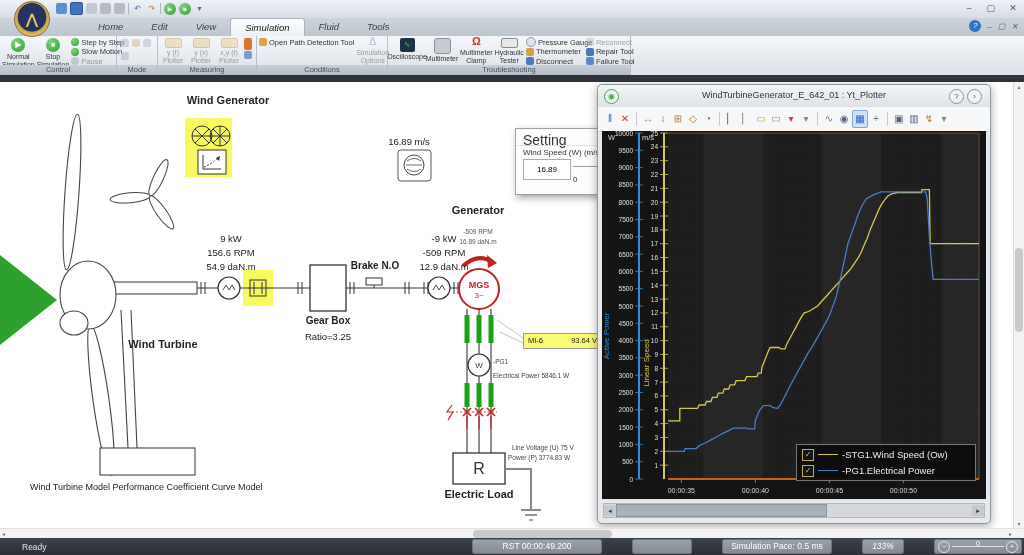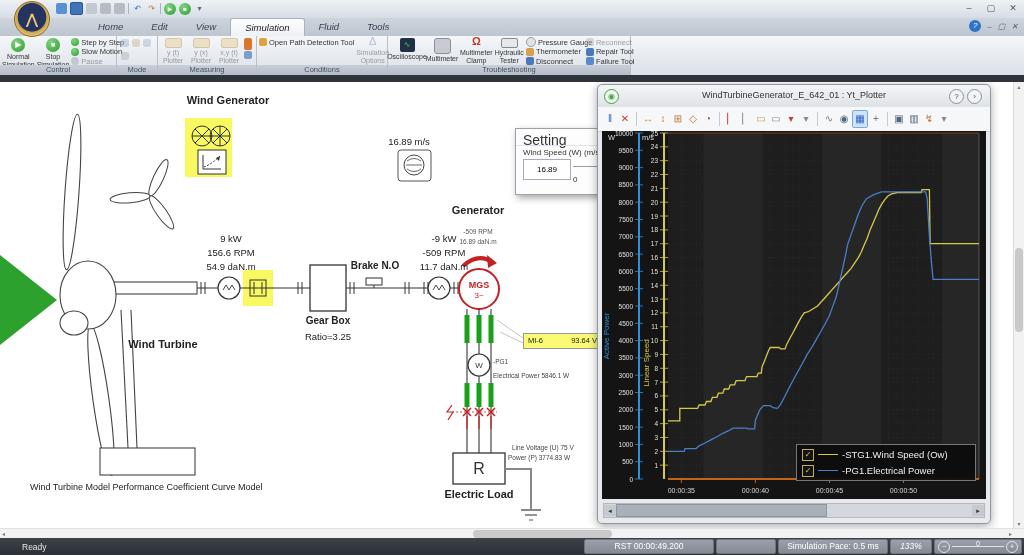--- a/index.html
+++ b/index.html
@@ -98,21 +98,21 @@
   .pl-thumb{height:11px;background:#aab0b8;border:1px solid #8d96a0;width:55%;}
   
   .vscroll{position:absolute;right:0;top:0;width:10px;height:446px;background:#f2f2f2;border-left:1px solid #dcdcdc;}
   .vthumb{position:absolute;left:1px;width:8px;top:166px;height:84px;background:#c9c9c9;border-radius:4px;}
   .sarr{position:absolute;left:0;width:10px;font-size:6px;color:#777;text-align:center;}
   .hscroll{position:absolute;left:0;top:528px;width:1024px;height:10px;background:#f2f2f2;border-top:1px solid #e0e0e0;}
   .hthumb{position:absolute;left:473px;top:1px;width:139px;height:8px;background:#c9c9c9;border-radius:4px;}
   .harr{position:absolute;top:1px;font-size:6px;color:#777;}
   
   .statusbar{position:absolute;left:0;top:538px;width:1024px;height:17px;display:flex;
-    background:linear-gradient(#3c4248,#2b3036);color:#e6e6e6;font-size:8.5px;align-items:center;}
+    background:linear-gradient(#3c4248,#2b3036);color:#e6e6e6;font-size:8.5px;align-items:center;gap:28px;}
   .sb-left{flex:1;padding-left:22px;}
   .sb-seg{height:13px;line-height:13px;text-align:center;background:linear-gradient(#9aa1a9,#848b94);
     border:1px solid #6d747d;border-radius:2px;margin-right:2px;color:#fff;}
   .sb-time{width:128px;}
   .sb-blank{width:58px;}
   .sb-pace{width:108px;}
   .sb-zoom{width:40px;font-style:italic;}
   .sb-slider{width:80px;height:13px;display:flex;align-items:center;gap:2px;
     background:linear-gradient(#9aa1a9,#848b94);border:1px solid #6d747d;border-radius:2px;color:#fff;padding:0 3px;margin-right:2px;}
   .sb-track{flex:1;height:1px;background:#dfe3e7;position:relative;}
@@ -441,21 +441,21 @@
 
     <div class="dlabel bold ctr" style="left:170px;top:12px;width:116px;font-size:11px">Wind Generator</div>
     <div class="dlabel ctr" style="left:381px;top:54px;width:56px;font-size:9.5px">16.89 m/s</div>
     <div class="dlabel bold ctr" style="left:440px;top:122px;width:76px;font-size:11px">Generator</div>
     <div class="dlabel bold ctr" style="left:120px;top:256px;width:86px;font-size:11px">Wind Turbine</div>
     <div class="dlabel ctr" style="left:196px;top:151px;width:70px;font-size:9.5px">9 kW</div>
     <div class="dlabel ctr" style="left:196px;top:165px;width:70px;font-size:9.5px">156.6 RPM</div>
     <div class="dlabel ctr" style="left:196px;top:179px;width:70px;font-size:9.5px">54.9 daN.m</div>
     <div class="dlabel ctr" style="left:409px;top:151px;width:70px;font-size:9.5px">-9 kW</div>
     <div class="dlabel ctr" style="left:409px;top:165px;width:70px;font-size:9.5px">-509 RPM</div>
-    <div class="dlabel ctr" style="left:409px;top:179px;width:70px;font-size:9.5px">11.7 daN.m</div>
+    <div class="dlabel ctr" style="left:409px;top:179px;width:70px;font-size:9.5px">12.9 daN.m</div>
     <div class="dlabel ctr" style="left:447px;top:146px;width:62px;font-size:6.5px;color:#555">-509 RPM</div>
     <div class="dlabel ctr" style="left:447px;top:156px;width:62px;font-size:6.5px;color:#555">16.89 daN.m</div>
     <div class="dlabel bold ctr" style="left:344px;top:178px;width:62px;font-size:10px">Brake N.O</div>
     <div class="dlabel bold ctr" style="left:293px;top:233px;width:70px;font-size:10px">Gear Box</div>
     <div class="dlabel ctr" style="left:293px;top:249px;width:70px;font-size:9.5px">Ratio=3.25</div>
     <div class="dlabel" style="left:493px;top:276px;font-size:6.5px;color:#444">-PG1</div>
     <div class="dlabel" style="left:493px;top:290px;font-size:6.5px;color:#444;width:90px">Electrical Power 5846.1 W</div>
     <div class="dlabel" style="left:512px;top:362px;font-size:6.5px;color:#444">Line Voltage (U) 75 V</div>
     <div class="dlabel" style="left:508px;top:372px;font-size:6.5px;color:#444">Power (P) 3774.83 W</div>
     <div class="dlabel bold ctr" style="left:436px;top:406px;width:86px;font-size:11px">Electric Load</div>

